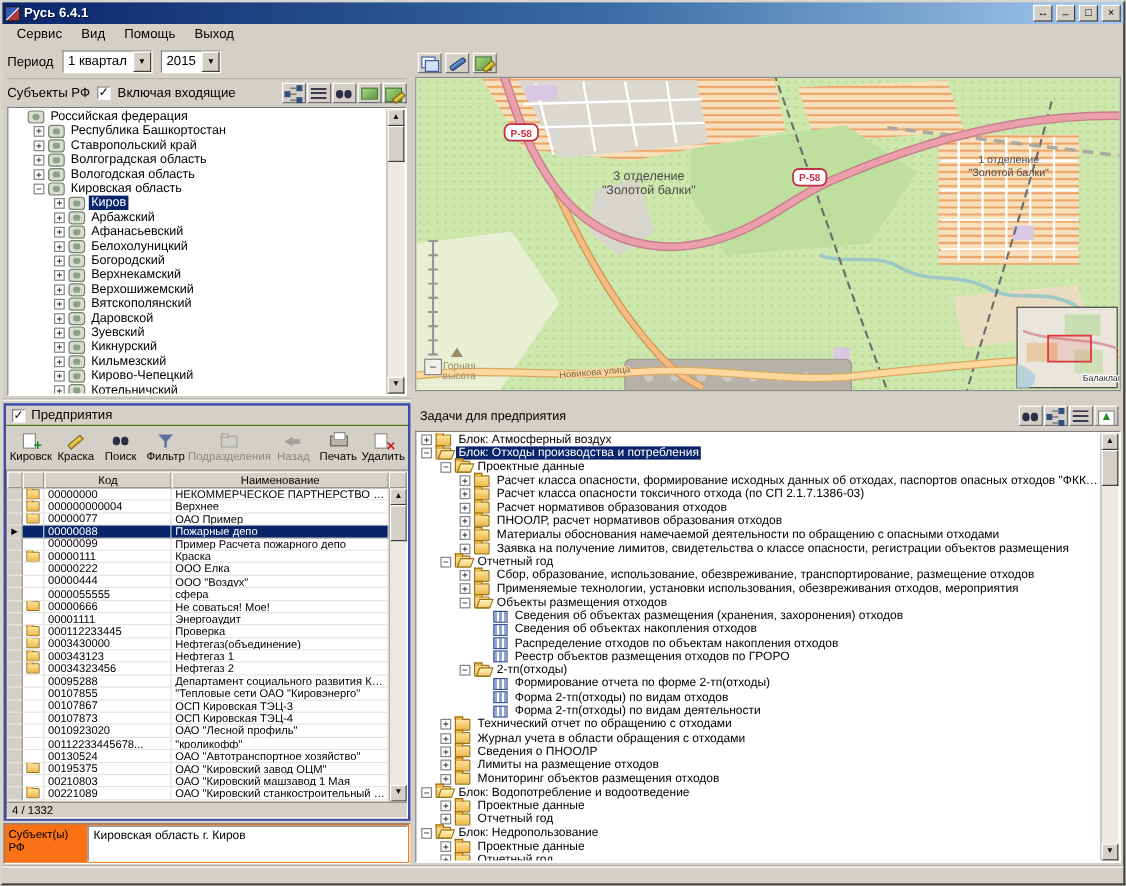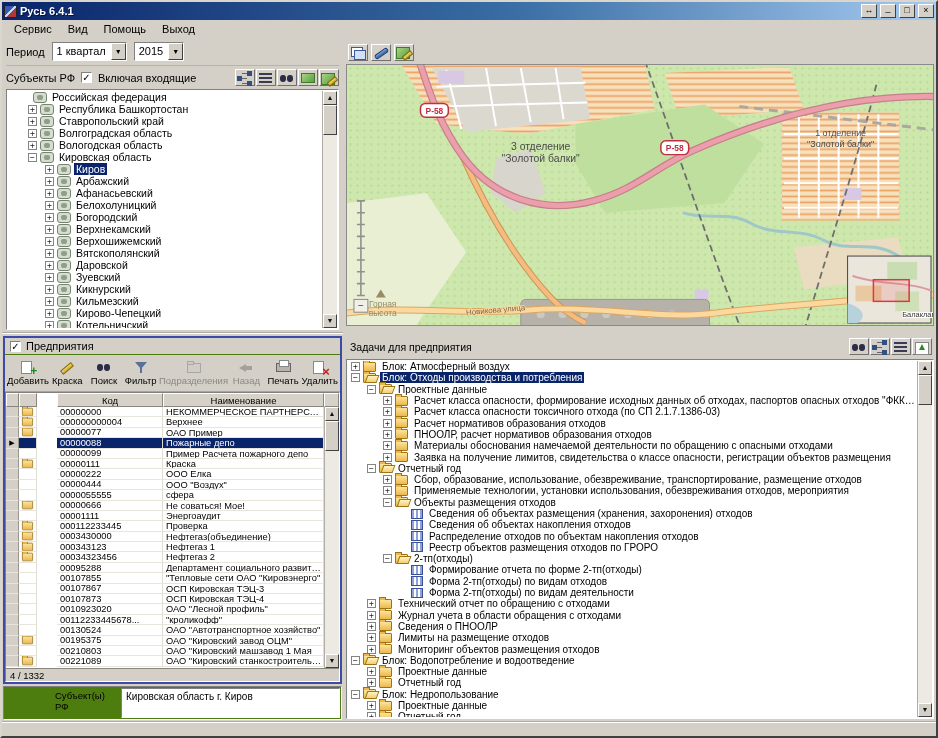--- a/index.html
+++ b/index.html
@@ -94,39 +94,39 @@
   .ebtn.disabled .ico { filter:grayscale(1) opacity(.45); }
   .ico { width:18px; height:14px; position:relative; flex:none; display:inline-block; }
 
   .grid { flex:1; min-height:0; display:flex; flex-direction:column; background:#fff;
           border:1px solid; border-color:#808080 #fff #fff #808080; position:relative; margin:0; }
   .grid-head { height:14px; flex:none; display:flex; }
   .gh { background:#d6d2ca; border:1px solid; border-color:#fff #8a867e #8a867e #fff; font-size:9.5px;
         display:flex; align-items:center; justify-content:center; overflow:hidden; }
   .c-marker { width:13px; flex:none; }
   .c-icon { width:18px; flex:none; }
-  .c-code { width:106px; flex:none;margin-left:20px; }
+  .c-code { width:106px; flex:none; }
   .c-name { flex:1; min-width:0; }
   .c-sb { width:15px; flex:none; }
   .grid-body { flex:1; min-height:0; position:relative; overflow:hidden; }
   .grid-body-rows { position:absolute; inset:0 15px 0 0; overflow:hidden; }
   .grow { display:flex; height:10.4px; font-size:9.3px; align-items:center; }
   .grow .cell { height:100%; display:flex; align-items:center; overflow:hidden; white-space:nowrap;
                 border-right:1px solid #e0ddd4; border-bottom:1px solid #e8e5dc; }
   .grow .c-marker { background:#d4d0c8; border-right:1px solid #9a968e; color:#000; justify-content:center;
                     font-size:7px; }
   .grow .c-code { padding-left:3px; }
   .grow .c-name { padding-left:3px; text-overflow:ellipsis; display:block; line-height:10.4px; }
   .grow.sel .c-icon, .grow.sel .c-code, .grow.sel .c-name { background:#0a246a; color:#fff; }
   .grow .c-icon .fold { margin:0 auto; transform:scale(.85); }
   .grid-status { height:13px; flex:none; background:#d4d0c8; border-top:1px solid #8a867e; font-size:9.5px;
                  padding:1px 0 0 4px; }
 
   .footer-box { height:34px; flex:none; margin:2px 1px 1px 1px; border:1px solid; border-color:#808080 #fff #fff #808080;
-                display:flex; background:#4d7c0f;padding-left:48px; }
+                display:flex; background:#f97316; }
   .footer-label { width:68px; flex:none; font-size:9.5px; padding:3px 2px 0 3px; }
   .footer-value { flex:1; background:#fff; border:1px solid; border-color:#808080 #fff #fff #808080;
                   font-size:10px; padding:2px 4px; margin:1px; }
 
   
   .tasks-panel { flex:1; min-height:0; display:flex; flex-direction:column; padding:3px 2px 2px 3px; }
   .tasks-header { height:22px; flex:none; display:flex; align-items:center; padding:0 2px 3px 4px; }
   .tasks-title { flex:1; font-size:10.5px; }
   .tasks-tree { flex:1; min-height:0; background:#fff; border:1px solid; border-color:#808080 #fff #fff #808080;
                 position:relative; overflow:hidden; }
@@ -230,21 +230,21 @@
               <span class="tool-btn">
                 <i class="ico ico-map"></i>
               </span>
               <span class="tool-btn">
                 <i class="ico ico-map-edit"></i>
               </span>
             </span>
         </div>
         <div class="tree-box">
           <div class="tree-rows" id="region-tree-rows">
-              <div class="trow" style="padding-left: 13px;">
+              <div class="trow" style="padding-left: 3px;">
                 <span style="width: 12px;"></span>
                 <span class="reg-ico"></span>
                 <span class="lbl">Российская федерация</span>
               </div>
               <div class="trow" style="padding-left: 20px;">
                 <span class="exp">+</span>
                 <span class="reg-ico"></span>
                 <span class="lbl">Республика Башкортостан</span>
               </div>
               <div class="trow" style="padding-left: 20px;">
@@ -349,21 +349,21 @@
       </div>
 
       <div class="panel-bottom-left">
         <div class="ent-check-row">
           <span class="cb checked"></span>
           <span>Предприятия</span>
         </div>
         <div class="ent-toolbar" id="ent-toolbar">
             <div class="ebtn">
               <i class="ico ico-add"></i>
-              <span>Добавить</span>
+              <span>Кировск</span>
             </div>
             <div class="ebtn">
               <i class="ico ico-data"></i>
               <span>Краска</span>
             </div>
             <div class="ebtn">
               <i class="ico ico-search"></i>
               <span>Поиск</span>
             </div>
             <div class="ebtn">

